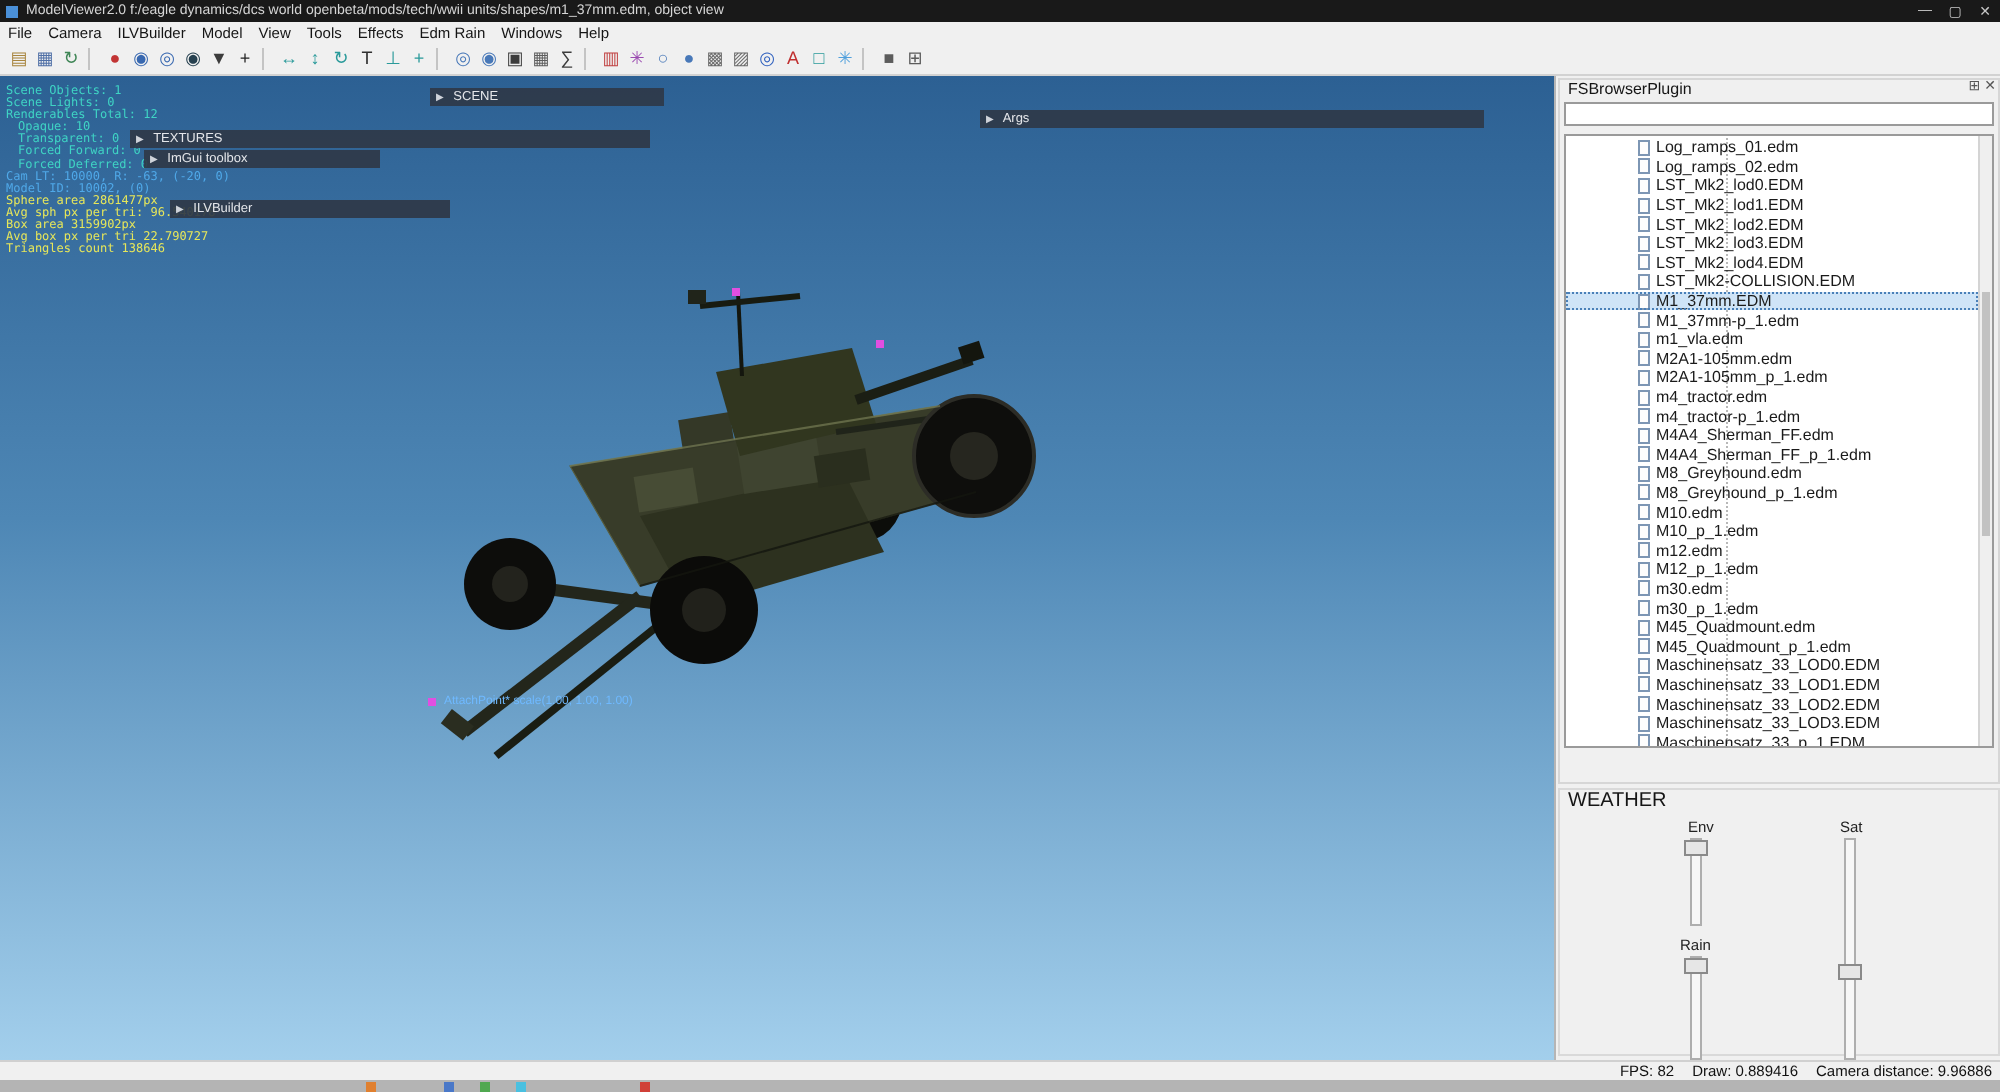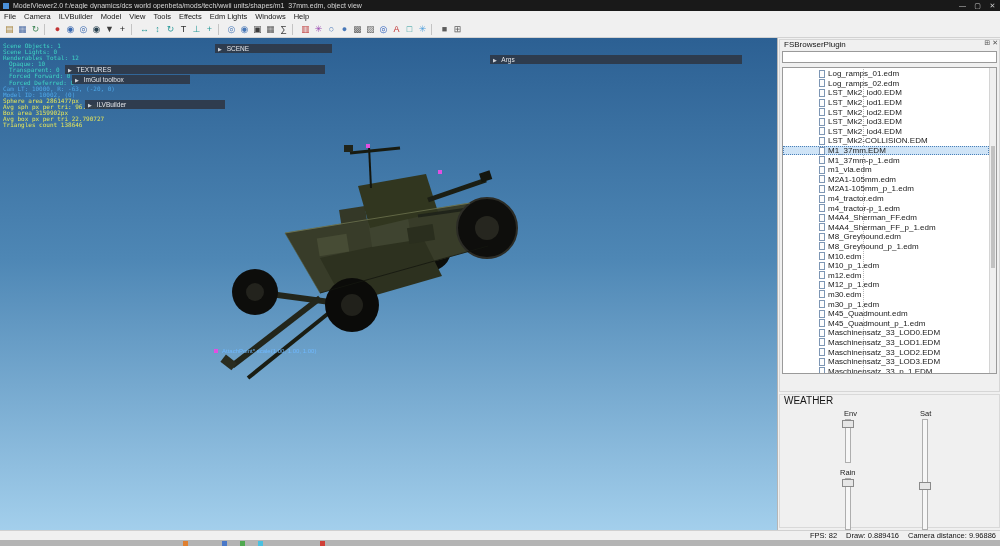--- a/index.html
+++ b/index.html
@@ -150,21 +150,21 @@
 </div>
 
 <div class="menubar">
     <div class="menu-item">File</div>
     <div class="menu-item">Camera</div>
     <div class="menu-item">ILVBuilder</div>
     <div class="menu-item">Model</div>
     <div class="menu-item">View</div>
     <div class="menu-item">Tools</div>
     <div class="menu-item">Effects</div>
-    <div class="menu-item">Edm Lights</div>
+    <div class="menu-item">Edm Rain</div>
     <div class="menu-item">Windows</div>
     <div class="menu-item">Help</div>
   </div>
 
 <div class="toolbar">
     <div class="tb-icon" title="open-folder-icon" style="color: rgb(168, 133, 62);">▤</div>
     <div class="tb-icon" title="save-icon" style="color: rgb(79, 111, 166);">▦</div>
     <div class="tb-icon" title="reload-icon" style="color: rgb(63, 134, 86);">↻</div>
     <div class="tb-sep"></div>
     <div class="tb-icon" title="record-icon" style="color: rgb(194, 52, 52);">●</div>

